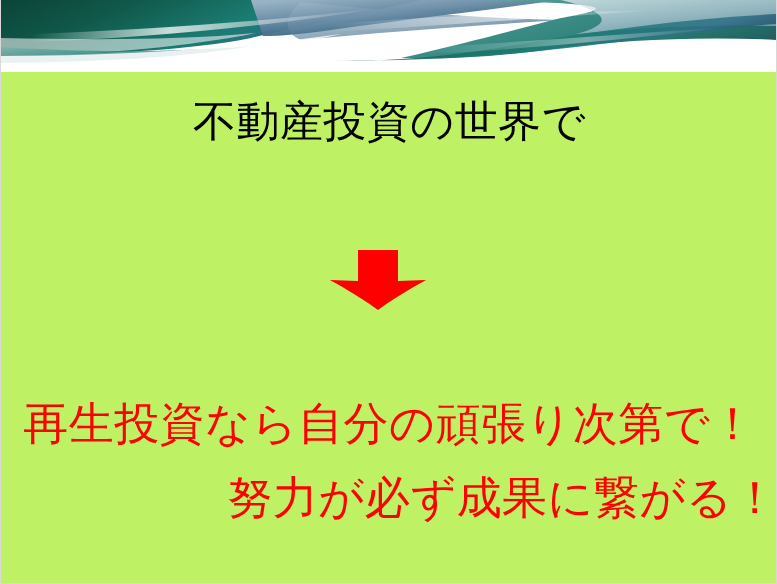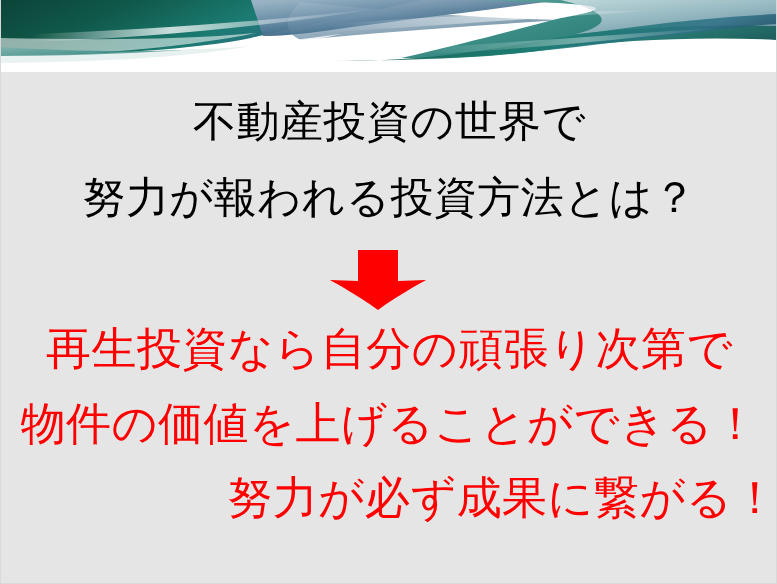--- a/index.html
+++ b/index.html
@@ -14,21 +14,21 @@
     overflow: hidden;
     font-family: "DejaVu Sans", "Liberation Sans", sans-serif;
   }
 
   
   .slide {
     position: relative;
     box-sizing: border-box;
     width: 777px;
     height: 584px;
-    background: #e5e5e5;
+    background: #bef264;
     border: 1px solid #d9d9d9;
     border-top: none;
     overflow: hidden;
   }
 
   
   .banner {
     position: absolute;
     left: 0;
     top: 0;
@@ -155,28 +155,26 @@
 
       <path d="M0,56 C120,56 240,48 340,34 C260,52 160,62 0,64 Z" fill="#ffffff" opacity="0.85"></path>
       <rect x="0" y="64" width="777" height="8" fill="#ffffff"></rect>
     </svg>
   </div>
 
   <div class="content">
 
     <div class="line line-black line-1">不動産投資の世界で</div>
 
-    <div class="line line-black line-2">努力が報われる投資方法とは？</div>
 
     <div class="arrow-wrap">
       <svg viewBox="0 0 96 60" xmlns="http://www.w3.org/2000/svg">
         <path d="M28,0 L68,0 L68,31 L96,30 C96,30 70,44 48,60 C26,44 0,30 0,30 L28,31 Z" fill="#ff0000"></path>
       </svg>
     </div>
 
-    <div class="line line-red line-3">再生投資なら自分の頑張り次第で</div>
 
-    <div class="line line-red line-4">物件の価値を上げることができる！</div>
+    <div class="line line-red line-4">再生投資なら自分の頑張り次第で！</div>
 
     <div class="line line-red line-5">努力が必ず成果に繋がる！</div>
 
   </div>
 </div>
 
 </body></html>

